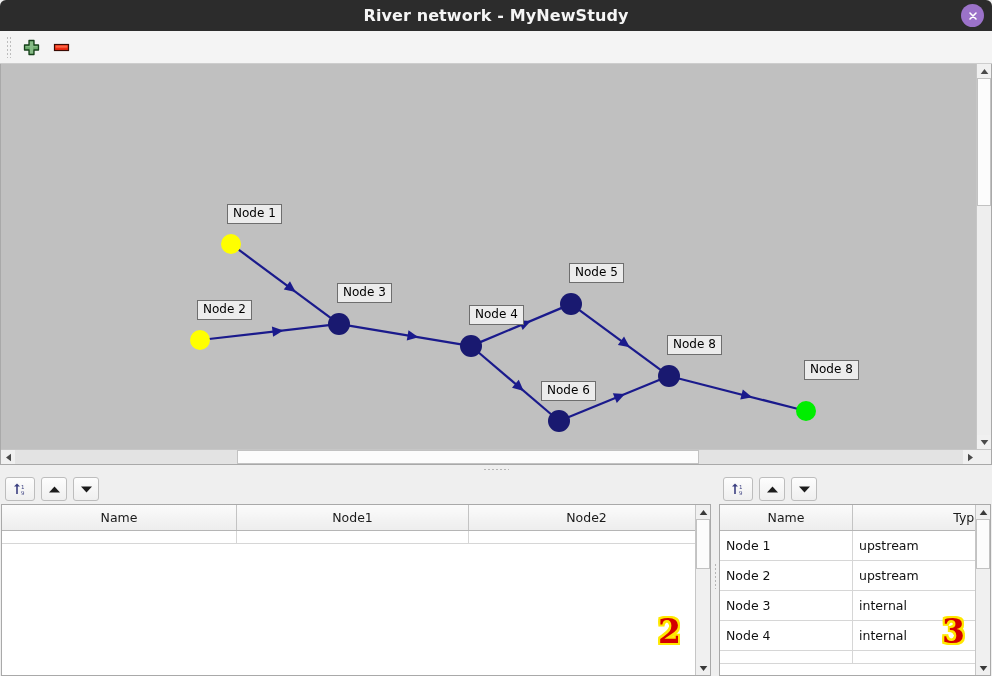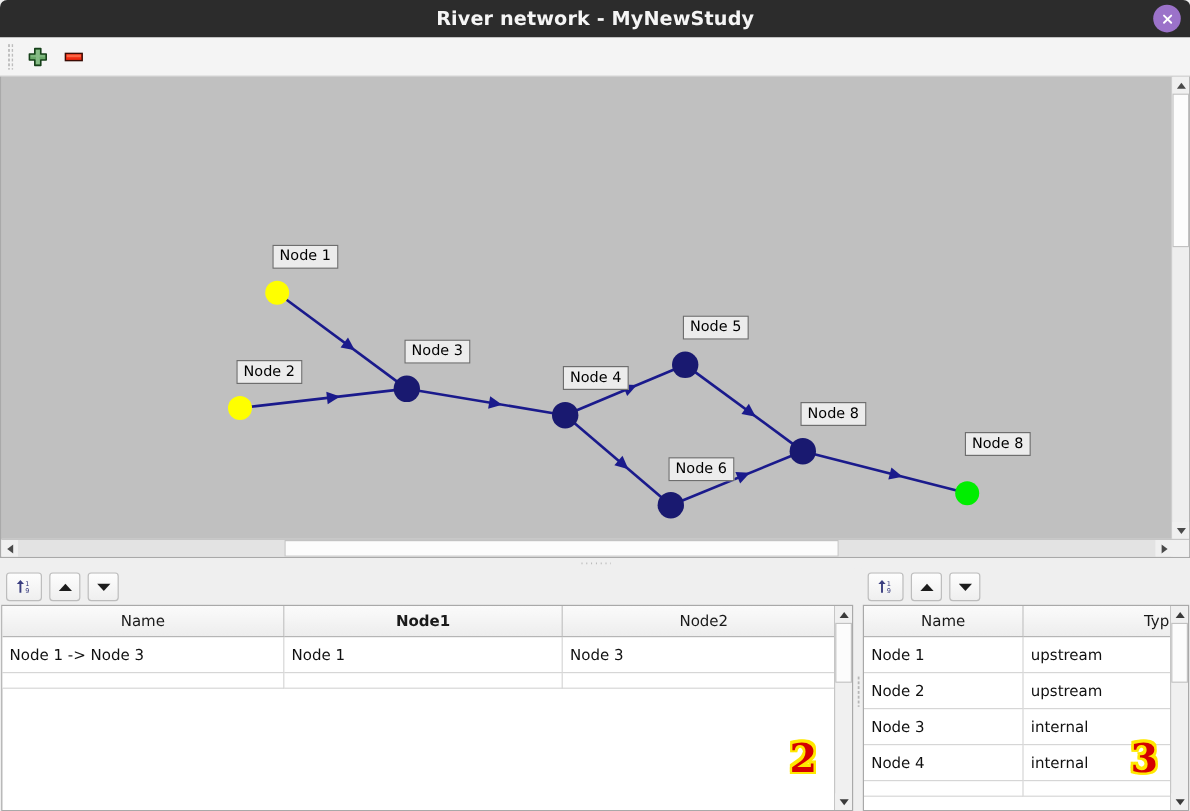--- a/index.html
+++ b/index.html
@@ -331,21 +331,21 @@
         <div class="node-label" style="left: 226px; top: 140px;">Node 1</div>
         <div class="node-dot" style="left: 189px; top: 266px; width: 20px; height: 20px; background: rgb(255, 255, 0);"></div>
         <div class="node-label" style="left: 196px; top: 236px;">Node 2</div>
         <div class="node-dot" style="left: 327px; top: 249px; width: 22px; height: 22px; background: rgb(25, 25, 112);"></div>
         <div class="node-label" style="left: 336px; top: 219px;">Node 3</div>
         <div class="node-dot" style="left: 459px; top: 271px; width: 22px; height: 22px; background: rgb(25, 25, 112);"></div>
         <div class="node-label" style="left: 468px; top: 241px;">Node 4</div>
         <div class="node-dot" style="left: 559px; top: 229px; width: 22px; height: 22px; background: rgb(25, 25, 112);"></div>
         <div class="node-label" style="left: 568px; top: 199px;">Node 5</div>
         <div class="node-dot" style="left: 547px; top: 346px; width: 22px; height: 22px; background: rgb(25, 25, 112);"></div>
-        <div class="node-label" style="left: 556px; top: 317px;">Node 6</div>
+        <div class="node-label" style="left: 540px; top: 317px;">Node 6</div>
         <div class="node-dot" style="left: 657px; top: 301px; width: 22px; height: 22px; background: rgb(25, 25, 112);"></div>
         <div class="node-label" style="left: 666px; top: 271px;">Node 8</div>
         <div class="node-dot" style="left: 795px; top: 337px; width: 20px; height: 20px; background: rgb(0, 238, 0);"></div>
         <div class="node-label" style="left: 803px; top: 296px;">Node 8</div>
       </div>
 
     <div class="vscroll">
       <div class="sb-track-dark" style="left:0;top:0;width:14px;height:100%;background:#eeeeee;"></div>
       <div class="sb-arrow" style="left:0;top:0;width:14px;height:14px;">
         <svg width="9" height="7" viewBox="0 0 9 7">
@@ -402,30 +402,25 @@
           <svg width="13" height="9" viewBox="0 0 13 9">
               <path d="M6.5 7.5 L1 1.5 H12 Z" fill="#1c1c1c"></path>
             </svg>
         </div>
       </div>
       <div class="table-wrap">
         <table class="grid" id="reaches-table">
             <thead>
               <tr>
                 <th style="width: 232px;">Name</th>
-                <th style="width: 229px; font-weight: bold;">Node1</th>
+                <th style="width: 229px;">Node1</th>
                 <th style="width: 233px;">Node2</th>
               </tr>
             </thead>
             <tbody>
-              <tr>
-                <td>Node 1 -&gt; Node 3</td>
-                <td>Node 1</td>
-                <td>Node 3</td>
-              </tr>
               <tr class="blank">
                 <td></td>
                 <td></td>
                 <td></td>
               </tr>
             </tbody>
           </table>
         <div class="vscroll" style="right:0;top:0;width:15px;height:100%;">
           <div class="sb-arrow" style="left:0;top:0;width:14px;height:14px;">
             <svg width="9" height="7" viewBox="0 0 9 7">

